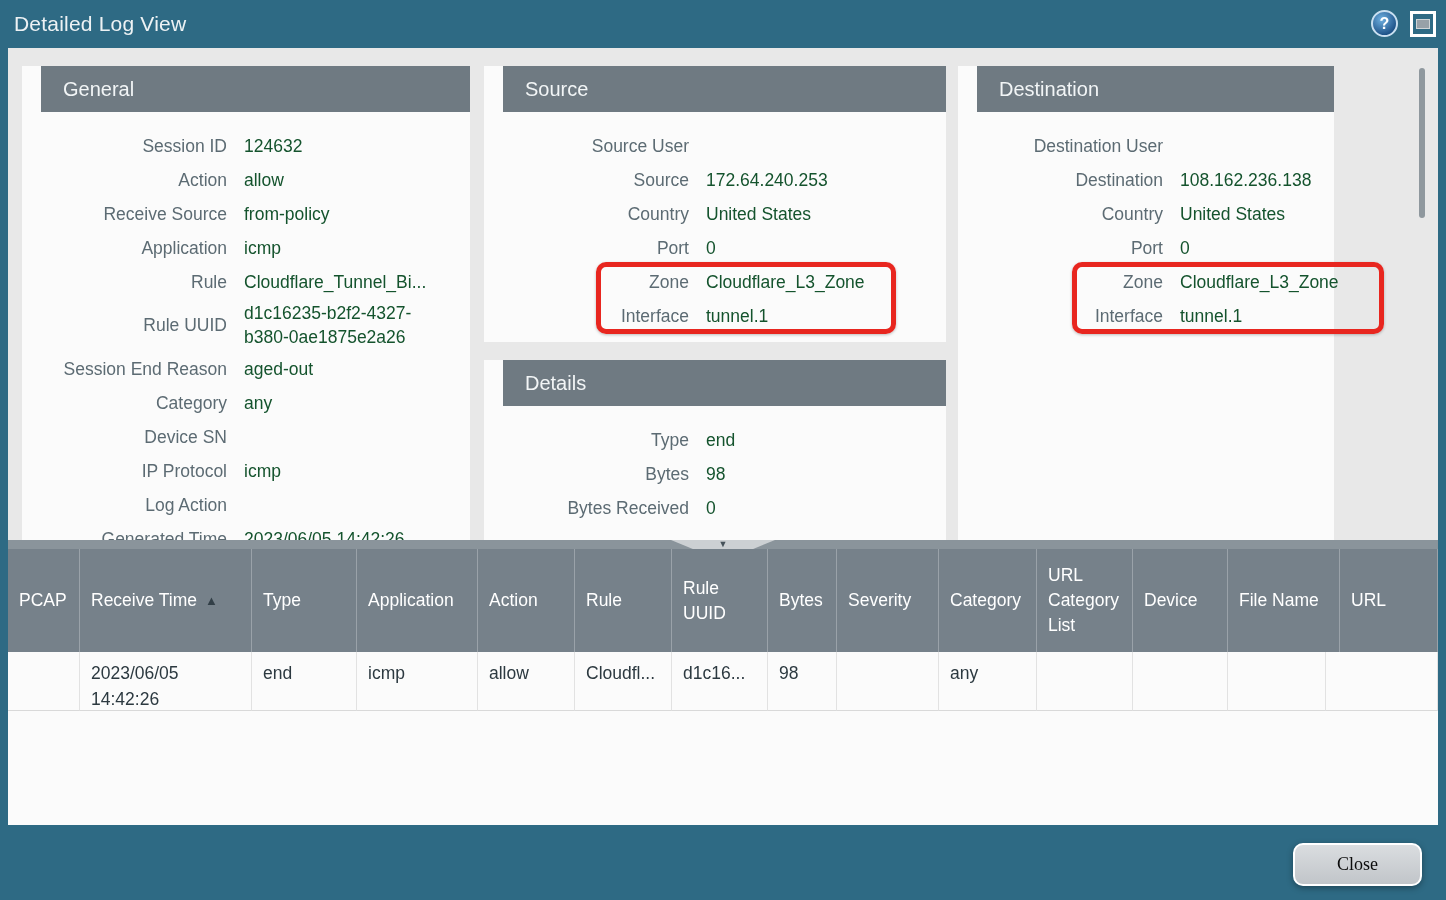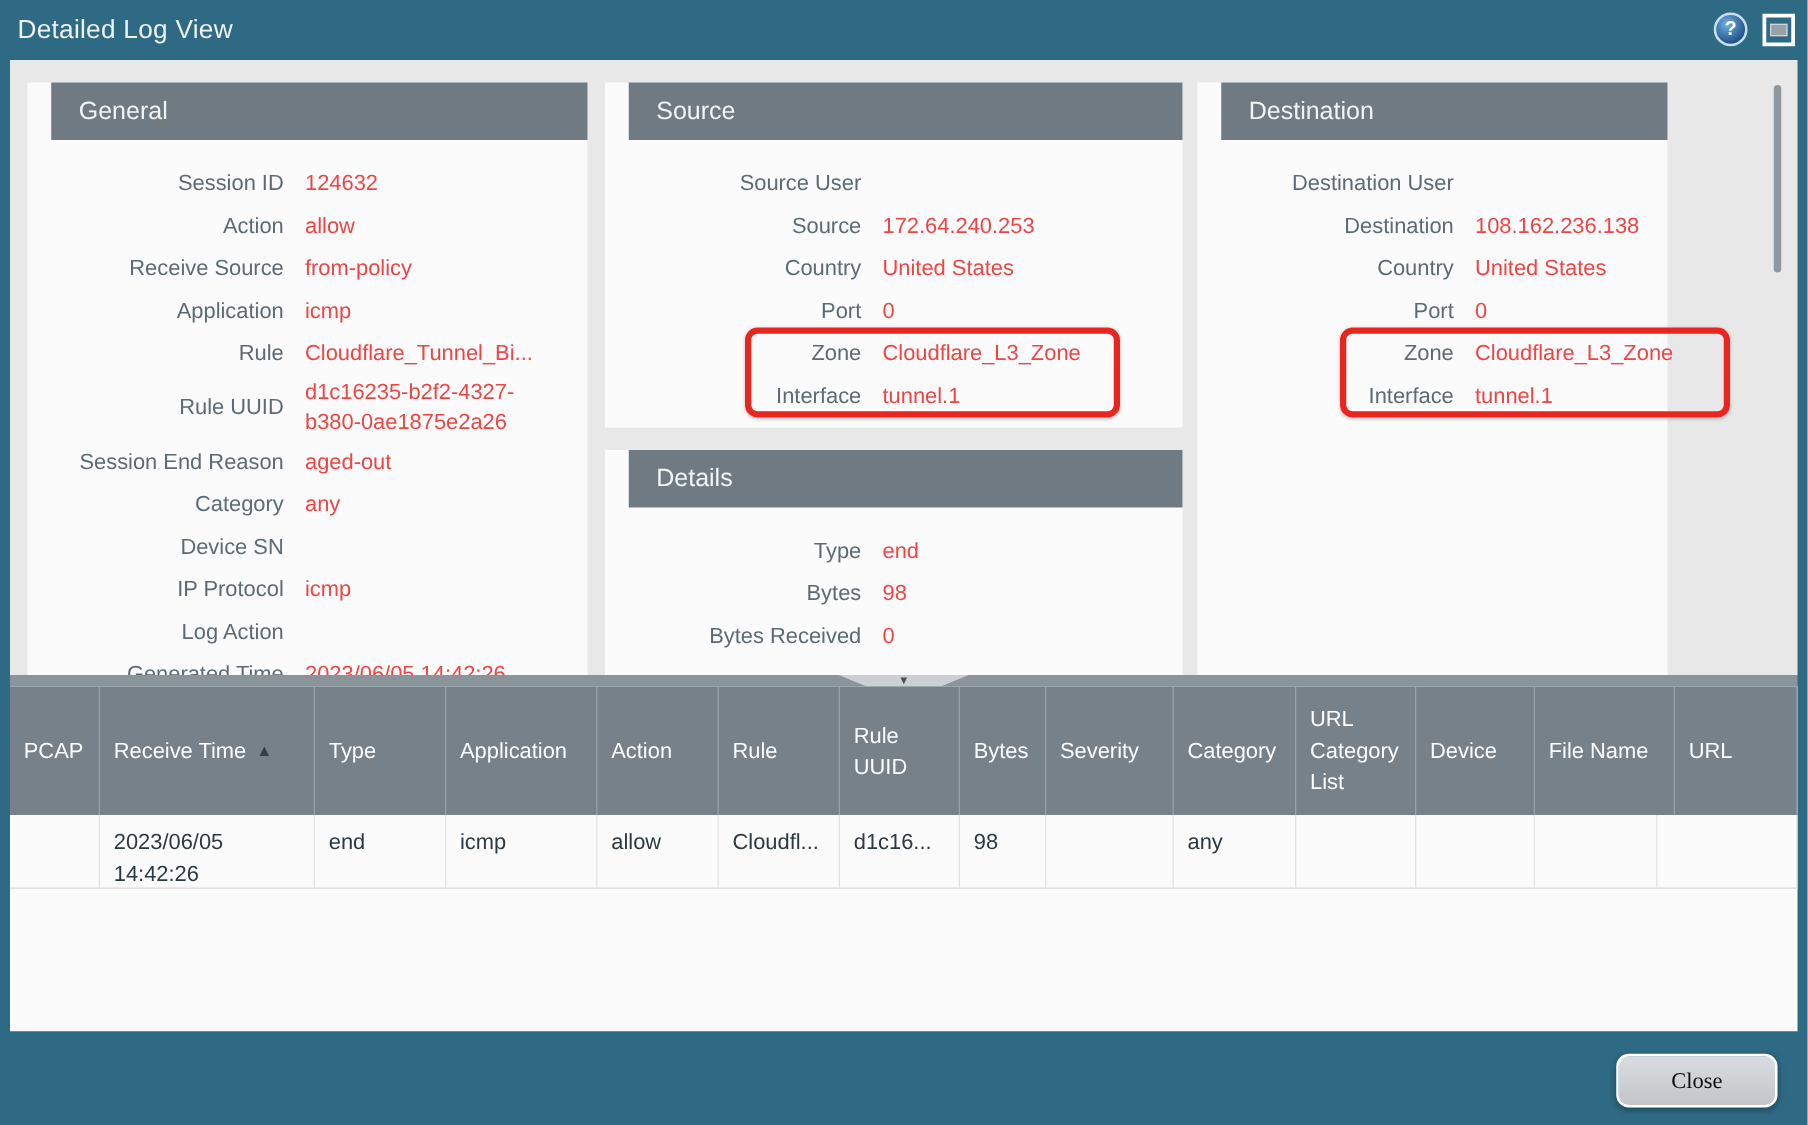--- a/index.html
+++ b/index.html
@@ -44,21 +44,21 @@
   .panel-details     { left:476px; top:312px; width:462px; height:300px; }
   .panel-destination { left:950px; top:18px;  width:376px; height:474px; }
 
   .kv-row { display:flex; align-items:center; min-height:34px; }
   .kv-label {
     flex:none; width:205px; text-align:right;
     color:#5c6b73; font-size:17.5px; line-height:24px; padding-top:5px;
   }
   .kv-value {
     margin-left:17px; flex:1; max-width:212px;
-    color:#ef4444; font-size:17.5px; line-height:24px; padding-top:5px;
+    color:#14532d; font-size:17.5px; line-height:24px; padding-top:5px;
     word-wrap:break-word; overflow-wrap:break-word;
   }
   .panel-general .kv-value { max-width:200px; }
 
   .highlight-box {
     position:absolute; border:5px solid #e8261f; border-radius:10px;
     box-shadow:0 1px 3px rgba(0,0,0,.25); pointer-events:none;
   }
   .panel-source .highlight-box      { left:112px; top:196px; width:300px; height:72px; }
   .panel-destination .highlight-box { left:114px; top:196px; width:312px; height:72px; }

